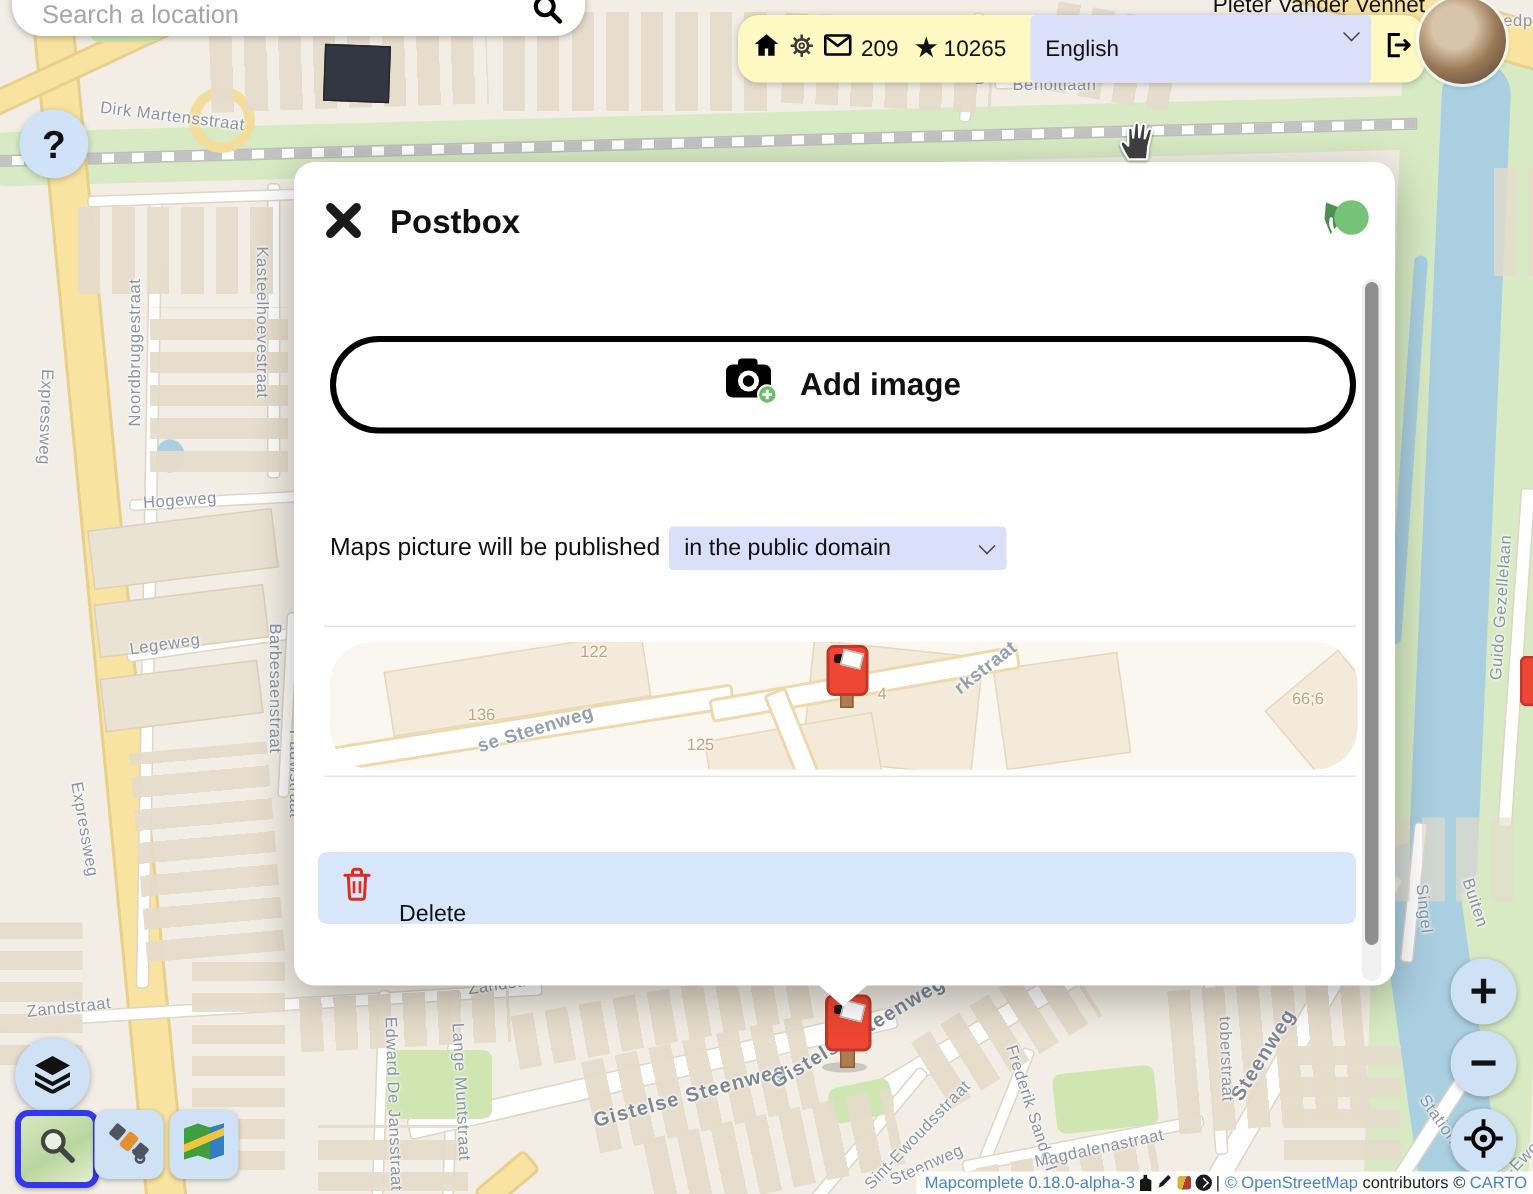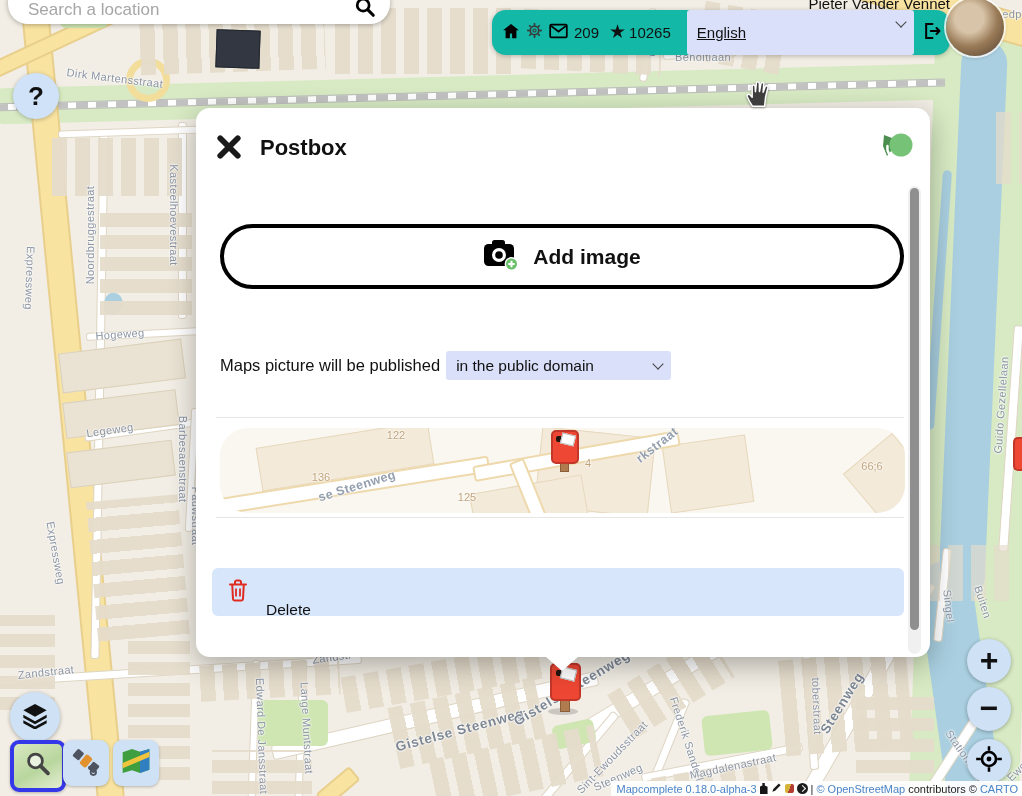--- a/index.html
+++ b/index.html
@@ -25,26 +25,26 @@
   .pb-pole{position:absolute;background:#b07c4f;border:1px solid #8a5f37;}
   .pb-shadow{position:absolute;background:rgba(0,0,0,.16);border-radius:50%;}
   
   .search-bar{position:absolute;left:8px;top:-18px;width:382px;height:42px;background:#fff;border-radius:20px;
     box-shadow:0 1px 5px rgba(0,0,0,.3);display:flex;align-items:flex-end;z-index:20;}
   .search-bar input{border:none;outline:none;background:transparent;font-size:17px;color:#555;margin:0 0 3px 18px;flex:1;
     font-family:"Liberation Sans",sans-serif;}
   .search-bar input::placeholder{color:#a6a6a6;}
   .search-ic{margin:0 14px 2px 0;}
   .user-name{position:absolute;left:770px;top:-5px;width:180px;text-align:right;font-size:15px;color:#111;z-index:19;}
-  .topbar{position:absolute;left:492px;top:10px;width:458px;height:45px;background:#14b8a6;border-radius:14px;
+  .topbar{position:absolute;left:492px;top:10px;width:458px;height:45px;background:#fef9c3;border-radius:14px;
     box-shadow:0 1px 5px rgba(0,0,0,.25);display:flex;align-items:center;padding:0 8px 0 10px;box-sizing:border-box;z-index:20;}
   .topbar .cnt{font-size:15px;color:#111;margin:0 2px;}
   .star-glyph{font-size:19px;color:#111;margin:0 1px 2px 8px;}
   .lang-select{width:250px;height:45px;background:#dbe0fa;border-radius:3px;display:flex;align-items:center;
-    font-size:15px;color:#111;padding:0 10px;box-sizing:border-box;margin:0 8px 0 14px;position:relative;text-decoration:underline;}
+    font-size:15px;color:#111;padding:0 10px;box-sizing:border-box;margin:0 8px 0 14px;position:relative;}
   .chev{position:absolute;right:9px;top:8px;width:7px;height:7px;border-right:1.8px solid #444;border-bottom:1.8px solid #444;
     transform:rotate(45deg);}
   .avatar{position:absolute;left:946px;top:-2px;width:58px;height:58px;border-radius:50%;z-index:21;
     background:radial-gradient(circle at 40% 35%,#d8c4a8 0 28%,#9a7b58 55%,#4e3c2c 100%);
     box-shadow:0 0 0 2px rgba(255,255,255,.8),0 1px 4px rgba(0,0,0,.3);}
   .help-btn{position:absolute;left:13px;top:73px;width:46px;height:46px;border-radius:50%;background:#cfe2f8;
     box-shadow:0 1px 4px rgba(0,0,0,.25);display:flex;align-items:center;justify-content:center;
     font-size:26px;font-weight:bold;color:#111;z-index:20;}
   .round-btn{position:absolute;width:44px;height:44px;border-radius:50%;background:#cfe1f5;
     box-shadow:0 1px 4px rgba(0,0,0,.3);display:flex;align-items:center;justify-content:center;z-index:20;}

